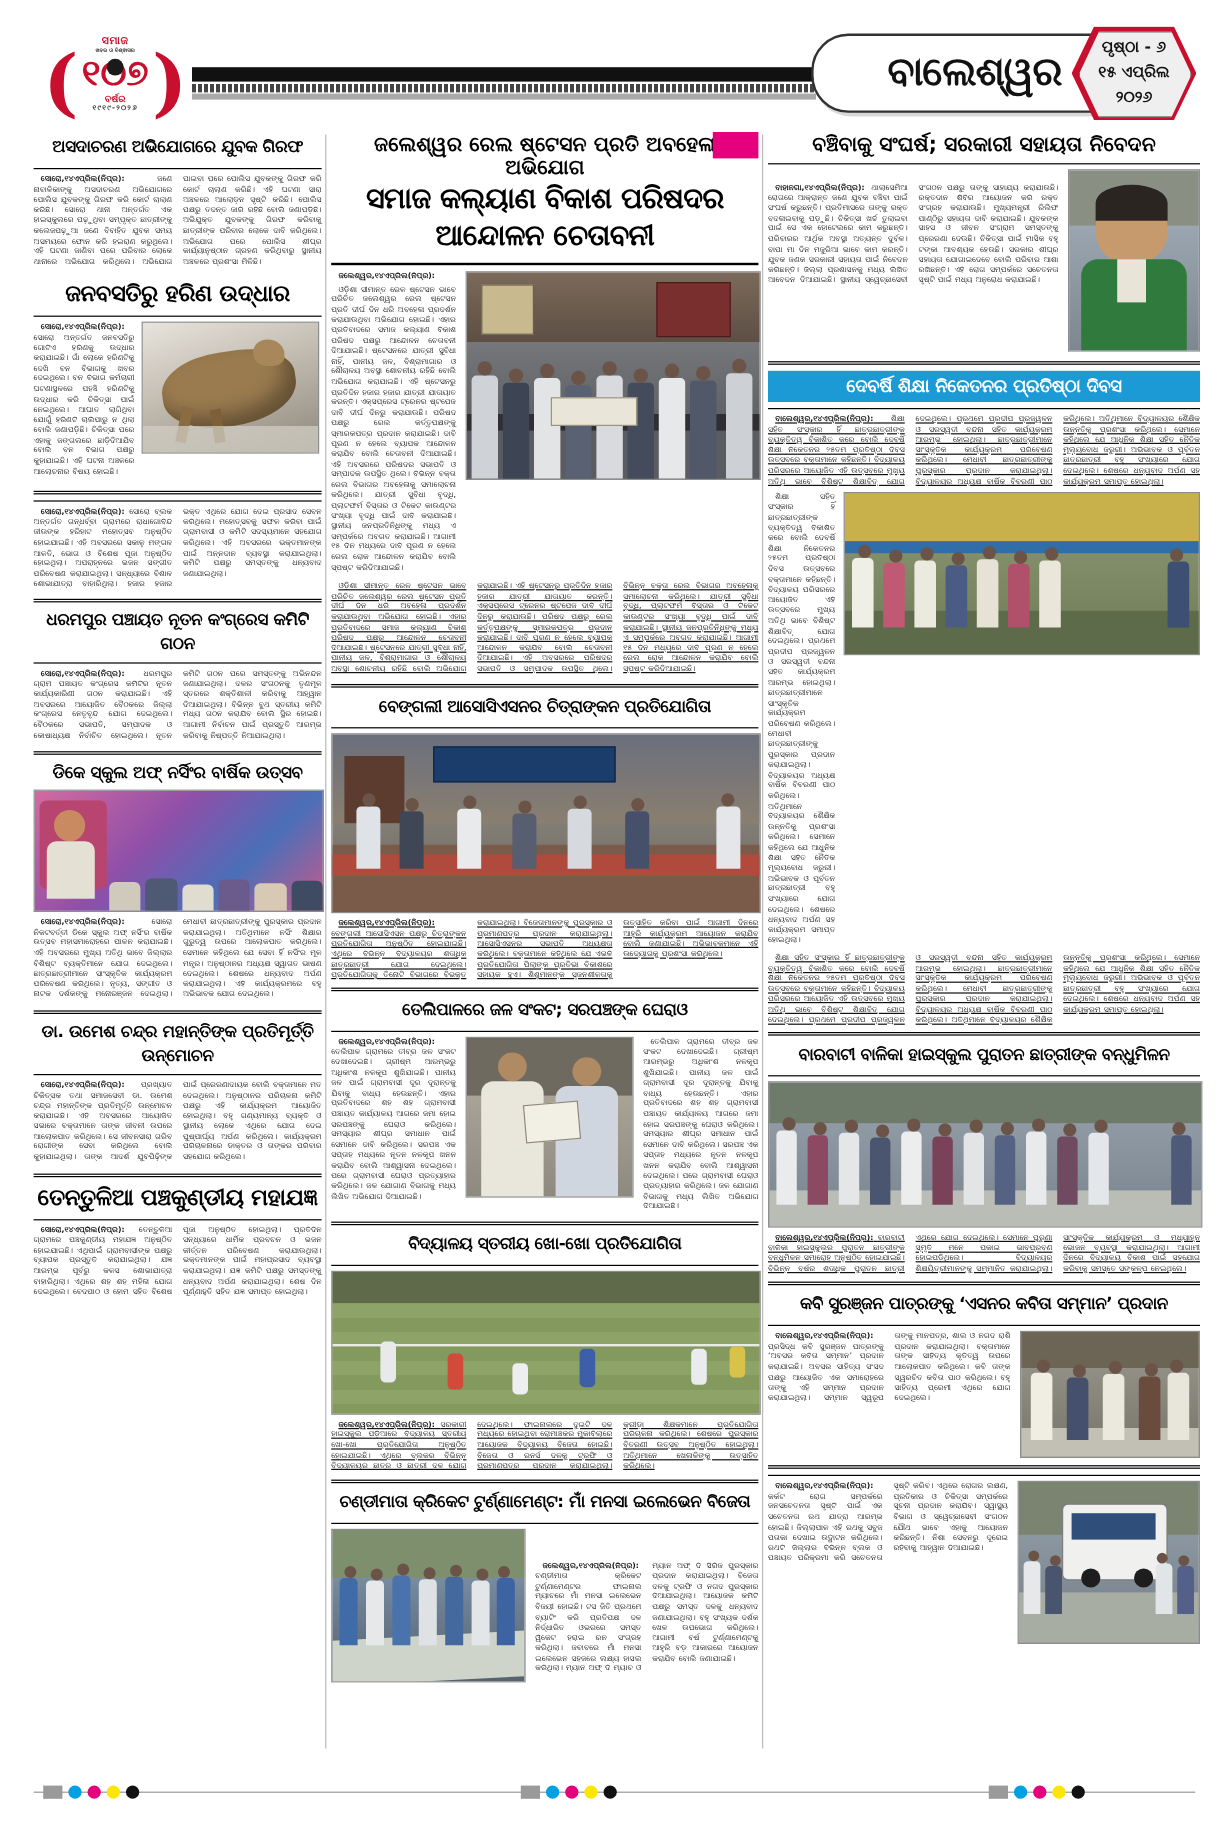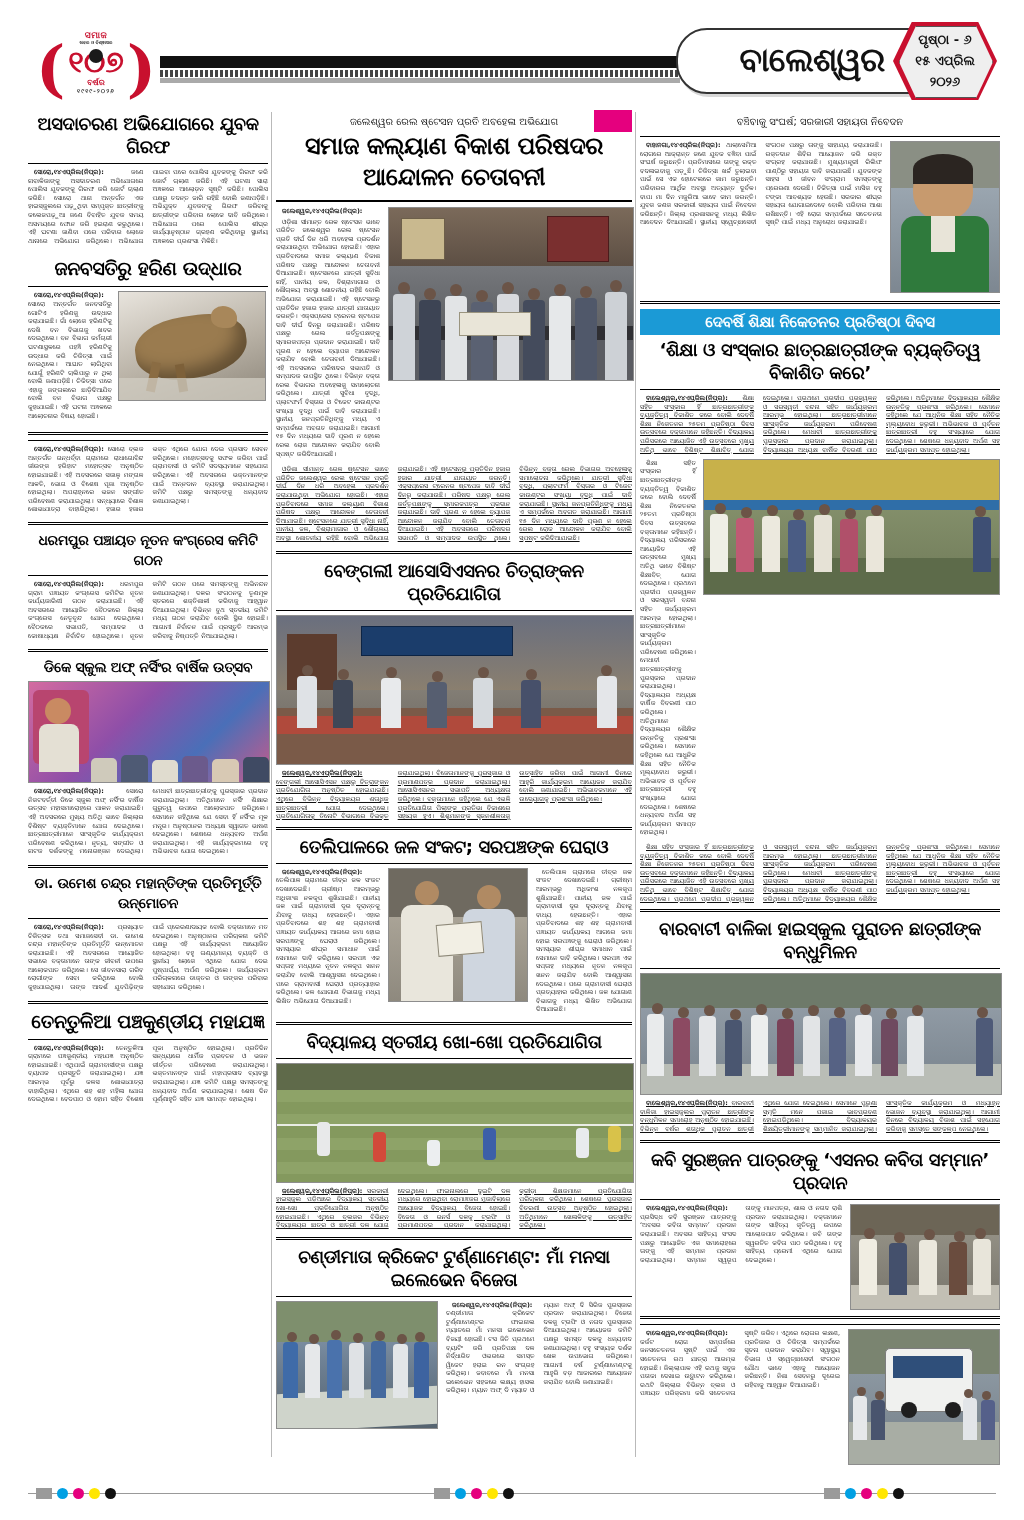--- a/index.html
+++ b/index.html
@@ -37,23 +37,23 @@
   .c-right{left:640px;top:112px;width:360px;}
 
   .sep{position:absolute;top:112px;width:1px;background:#b9b9b9;}
   .sep1{left:271px;height:1345px;}
   .sep2{left:635px;height:1345px;}
 
   
   h1,h2,h3,h4{margin:0;color:#000;font-family:"DejaVu Sans",sans-serif;font-weight:700;}
   .hl-xl{font-size:24px;line-height:31px;text-align:center;letter-spacing:-.6px;}
   .hl-l{font-size:19px;line-height:25px;text-align:center;letter-spacing:-.4px;}
-  .hl-m{font-size:18px;line-height:23px;text-align:center;letter-spacing:-.4px;}
+  .hl-m{font-size:14px;line-height:23px;text-align:center;letter-spacing:-.4px;}
   .hl-s{font-size:14px;line-height:20px;text-align:center;letter-spacing:-.3px;}
-  .kicker{font-size:10px;line-height:19px;text-align:center;font-weight:400;}
+  .kicker{font-size:17px;line-height:19px;text-align:center;font-weight:700;}
   .banner{background:#1b9ad6;color:#fff;font:700 15px/26px "DejaVu Sans",sans-serif;text-align:center;letter-spacing:-.3px;}
 
   .rule-top{border-top:2px solid #000;margin:7px 0 5px;}
   .rule-thin{border-top:1px solid #000;margin:5px 0 4px;}
   .rule-dbl{border-top:3px double #000;margin:6px 0 5px;}
 
   
   .body{font:400 6.4px/8.6px "DejaVu Sans",sans-serif;color:#111;text-align:justify;
         word-spacing:.5px;letter-spacing:.05px;}
   .body.cols2{column-count:2;column-gap:9px;}
@@ -352,52 +352,51 @@
           <div class="ph-head" style="left:54px;bottom:88px;width:10px;height:10px;"></div>
           <div class="ph-fig" style="left:72px;bottom:30px;width:15px;height:55px;background:#dfe2e5;"></div>
           <div class="ph-head" style="left:76px;bottom:85px;width:10px;height:10px;"></div>
           <div class="ph-fig" style="left:94px;bottom:30px;width:15px;height:57px;background:#44699e;"></div>
           <div class="ph-head" style="left:98px;bottom:87px;width:10px;height:10px;"></div>
           <div class="ph-fig" style="left:116px;bottom:30px;width:15px;height:54px;background:#e3e6e8;"></div>
           <div class="ph-head" style="left:120px;bottom:84px;width:10px;height:10px;"></div>
           <div class="ph-fig" style="right:8px;bottom:30px;width:15px;height:56px;background:#3d63a0;"></div>
           <div class="ph-head" style="right:12px;bottom:86px;width:10px;height:10px;"></div>
         </div>
-        <div class="body cols2" style="flex:1;">
+        <div class="body cols2" style="flex:1;margin-top:27px;">
           <p><span class="lead">ଜଲେଶ୍ୱର,୧୪ଏପ୍ରିଲ(ନିପ୍ର):</span>
              <span>ଚଣ୍ଡୀମାତା କ୍ରିକେଟ ଟୁର୍ଣ୍ଣାମେଣ୍ଟର ଫାଇନାଲ ମ୍ୟାଚରେ ମାଁ ମନସା ଇଲେଭେନ ବିଜୟୀ ହୋଇଛି। ଟସ ଜିତି ପ୍ରଥମେ ବ୍ୟାଟିଂ କରି ପ୍ରତିପକ୍ଷ ଦଳ ନିର୍ଦ୍ଧାରିତ ଓଭରରେ ସମସ୍ତ ୱିକେଟ ହରାଇ ରନ ସଂଗ୍ରହ କରିଥିଲା। ଜବାବରେ ମାଁ ମନସା ଇଲେଭେନ ସହଜରେ ଲକ୍ଷ୍ୟ ହାସଲ କରିଥିଲା। ମ୍ୟାନ ଅଫ୍ ଦି ମ୍ୟାଚ ଓ ମ୍ୟାନ ଅଫ୍ ଦି ସିରିଜ ପୁରସ୍କାର ପ୍ରଦାନ କରାଯାଇଥିଲା। ବିଜେତା ଦଳକୁ ଟ୍ରଫି ଓ ନଗଦ ପୁରସ୍କାର ଦିଆଯାଇଥିଲା। ଆୟୋଜକ କମିଟି ପକ୍ଷରୁ ସମସ୍ତ ଦଳକୁ ଧନ୍ୟବାଦ ଜଣାଯାଇଥିଲା। ବହୁ ସଂଖ୍ୟକ ଦର୍ଶକ ଖେଳ ଉପଭୋଗ କରିଥିଲେ। ଆଗାମୀ ବର୍ଷ ଟୁର୍ଣ୍ଣାମେଣ୍ଟକୁ ଆହୁରି ବଡ଼ ଆକାରରେ ଆୟୋଜନ କରାଯିବ ବୋଲି ଜଣାଯାଇଛି।</span></p>
         </div>
       </div>
     </article>
   </div>
 
   <div class="col c-right">
 
     <article>
       <h3 class="kicker">ବଞ୍ଚିବାକୁ ସଂଘର୍ଷ; ସରକାରୀ ସହାୟତା ନିବେଦନ</h3>
       <div class="rule-thin"></div>
       <div style="display:flex;gap:8px;">
-        <div class="body cols2" style="flex:1;">
+        <div class="body cols2" style="flex:1;margin-top:11px;">
           <p><span class="lead">ବାହାନଗା,୧୪ଏପ୍ରିଲ(ନିପ୍ର):</span>
              <span>ଥାଲାସେମିଆ ରୋଗରେ ଆକ୍ରାନ୍ତ ଜଣେ ଯୁବକ ବଞ୍ଚିବା ପାଇଁ ସଂଘର୍ଷ କରୁଛନ୍ତି। ପ୍ରତିମାସରେ ତାଙ୍କୁ ରକ୍ତ ବଦଳାଇବାକୁ ପଡ଼ୁଛି। ଚିକିତ୍ସା ଖର୍ଚ୍ଚ ତୁଲାଇବା ପାଇଁ ସେ ଏକ ହୋଟେଲରେ କାମ କରୁଛନ୍ତି। ପରିବାରର ଆର୍ଥିକ ଅବସ୍ଥା ଅତ୍ୟନ୍ତ ଦୁର୍ବଳ। ବାପା ମା ଦିନ ମଜୁରିଆ ଭାବେ କାମ କରନ୍ତି। ଯୁବକ ଜଣକ ସରକାରୀ ସହାୟତା ପାଇଁ ନିବେଦନ କରିଛନ୍ତି। ଜିଲ୍ଲା ପ୍ରଶାସନକୁ ମଧ୍ୟ ଲିଖିତ ଆବେଦନ ଦିଆଯାଇଛି। ସ୍ଥାନୀୟ ସ୍ୱେଚ୍ଛାସେବୀ ସଂଗଠନ ପକ୍ଷରୁ ତାଙ୍କୁ ସାହାଯ୍ୟ କରାଯାଉଛି। ରକ୍ତଦାନ ଶିବିର ଆୟୋଜନ କରି ରକ୍ତ ସଂଗ୍ରହ କରାଯାଉଛି। ମୁଖ୍ୟମନ୍ତ୍ରୀ ରିଲିଫ ପାଣ୍ଠିରୁ ସହାୟତା ଦାବି କରାଯାଇଛି। ଯୁବକଙ୍କ ସାହସ ଓ ଜୀବନ ସଂଗ୍ରାମ ସମସ୍ତଙ୍କୁ ପ୍ରେରଣା ଦେଉଛି। ଚିକିତ୍ସା ପାଇଁ ମାସିକ ବହୁ ଟଙ୍କା ଆବଶ୍ୟକ ହେଉଛି। ସରକାର ଶୀଘ୍ର ସହାୟତା ଯୋଗାଇଦେବେ ବୋଲି ପରିବାର ଆଶା ରଖିଛନ୍ତି। ଏହି ରୋଗ ସମ୍ପର୍କରେ ସଚେତନତା ସୃଷ୍ଟି ପାଇଁ ମଧ୍ୟ ଅନୁରୋଧ କରାଯାଇଛି।</span></p>
         </div>
         <div class="photo" style="width:108px;height:150px;background:linear-gradient(180deg,#a7b3bd,#7d8791);">
           <div style="position:absolute;left:0;top:0;width:100%;height:46px;background:#8a8f84;"></div>
           <div style="position:absolute;left:22px;top:16px;width:60px;height:62px;border-radius:50% 50% 44% 44%;background:#c79a6e;"></div>
           <div style="position:absolute;left:22px;top:12px;width:60px;height:30px;border-radius:50% 50% 0 0;background:#2b2521;"></div>
           <div style="position:absolute;left:10px;bottom:0;width:88px;height:76px;background:#2f7a3c;border-radius:14px 14px 0 0;"></div>
           <div style="position:absolute;left:40px;bottom:40px;width:24px;height:36px;background:#e8e4d8;"></div>
         </div>
       </div>
     </article>
 
     <article style="margin-top:8px;">
       <div class="rule-dbl"></div>
       <div class="banner">ଦେବର୍ଷି ଶିକ୍ଷା ନିକେତନର ପ୍ରତିଷ୍ଠା ଦିବସ</div>
-      <h2 class="hl-m" style="margin-top:3px;">‘ଶିକ୍ଷା ଓ ସଂସ୍କାର ଛାତ୍ରଛାତ୍ରୀଙ୍କ ବ୍ୟକ୍ତିତ୍ୱ ବିକାଶିତ କରେ’</h2>
       <div class="rule-thin"></div>
       <div class="body cols3">
         <p><span class="lead">ବାଲେଶ୍ୱର,୧୪ଏପ୍ରିଲ(ନିପ୍ର):</span>
            <span>ଶିକ୍ଷା ସହିତ ସଂସ୍କାର ହିଁ ଛାତ୍ରଛାତ୍ରୀଙ୍କ ବ୍ୟକ୍ତିତ୍ୱ ବିକାଶିତ କରେ ବୋଲି ଦେବର୍ଷି ଶିକ୍ଷା ନିକେତନର ୨୫ତମ ପ୍ରତିଷ୍ଠା ଦିବସ ଉତ୍ସବରେ ବକ୍ତାମାନେ କହିଛନ୍ତି। ବିଦ୍ୟାଳୟ ପରିସରରେ ଆୟୋଜିତ ଏହି ଉତ୍ସବରେ ମୁଖ୍ୟ ଅତିଥି ଭାବେ ବିଶିଷ୍ଟ ଶିକ୍ଷାବିତ୍ ଯୋଗ ଦେଇଥିଲେ। ପ୍ରଥମେ ପ୍ରଦୀପ ପ୍ରଜ୍ୱଳନ ଓ ସରସ୍ୱତୀ ବନ୍ଦନା ସହିତ କାର୍ଯ୍ୟକ୍ରମ ଆରମ୍ଭ ହୋଇଥିଲା। ଛାତ୍ରଛାତ୍ରୀମାନେ ସାଂସ୍କୃତିକ କାର୍ଯ୍ୟକ୍ରମ ପରିବେଷଣ କରିଥିଲେ। ମେଧାବୀ ଛାତ୍ରଛାତ୍ରୀଙ୍କୁ ପୁରସ୍କାର ପ୍ରଦାନ କରାଯାଇଥିଲା। ବିଦ୍ୟାଳୟର ଅଧ୍ୟକ୍ଷ ବାର୍ଷିକ ବିବରଣୀ ପାଠ କରିଥିଲେ। ଅତିଥିମାନେ ବିଦ୍ୟାଳୟର ଶୈକ୍ଷିକ ଉନ୍ନତିକୁ ପ୍ରଶଂସା କରିଥିଲେ। ସେମାନେ କହିଥିଲେ ଯେ ଆଧୁନିକ ଶିକ୍ଷା ସହିତ ନୈତିକ ମୂଲ୍ୟବୋଧ ଜରୁରୀ। ଅଭିଭାବକ ଓ ପୂର୍ବତନ ଛାତ୍ରଛାତ୍ରୀ ବହୁ ସଂଖ୍ୟାରେ ଯୋଗ ଦେଇଥିଲେ। ଶେଷରେ ଧନ୍ୟବାଦ ଅର୍ପଣ ସହ କାର୍ଯ୍ୟକ୍ରମ ସମାପ୍ତ ହୋଇଥିଲା।</span></p>
       </div>
       <div style="display:flex;gap:7px;margin-top:4px;">
         <div class="body" style="width:56px;">
           <p>ଶିକ୍ଷା ସହିତ ସଂସ୍କାର ହିଁ ଛାତ୍ରଛାତ୍ରୀଙ୍କ ବ୍ୟକ୍ତିତ୍ୱ ବିକାଶିତ କରେ ବୋଲି ଦେବର୍ଷି ଶିକ୍ଷା ନିକେତନର ୨୫ତମ ପ୍ରତିଷ୍ଠା ଦିବସ ଉତ୍ସବରେ ବକ୍ତାମାନେ କହିଛନ୍ତି। ବିଦ୍ୟାଳୟ ପରିସରରେ ଆୟୋଜିତ ଏହି ଉତ୍ସବରେ ମୁଖ୍ୟ ଅତିଥି ଭାବେ ବିଶିଷ୍ଟ ଶିକ୍ଷାବିତ୍ ଯୋଗ ଦେଇଥିଲେ। ପ୍ରଥମେ ପ୍ରଦୀପ ପ୍ରଜ୍ୱଳନ ଓ ସରସ୍ୱତୀ ବନ୍ଦନା ସହିତ କାର୍ଯ୍ୟକ୍ରମ ଆରମ୍ଭ ହୋଇଥିଲା। ଛାତ୍ରଛାତ୍ରୀମାନେ ସାଂସ୍କୃତିକ କାର୍ଯ୍ୟକ୍ରମ ପରିବେଷଣ କରିଥିଲେ। ମେଧାବୀ ଛାତ୍ରଛାତ୍ରୀଙ୍କୁ ପୁରସ୍କାର ପ୍ରଦାନ କରାଯାଇଥିଲା। ବିଦ୍ୟାଳୟର ଅଧ୍ୟକ୍ଷ ବାର୍ଷିକ ବିବରଣୀ ପାଠ କରିଥିଲେ। ଅତିଥିମାନେ ବିଦ୍ୟାଳୟର ଶୈକ୍ଷିକ ଉନ୍ନତିକୁ ପ୍ରଶଂସା କରିଥିଲେ। ସେମାନେ କହିଥିଲେ ଯେ ଆଧୁନିକ ଶିକ୍ଷା ସହିତ ନୈତିକ ମୂଲ୍ୟବୋଧ ଜରୁରୀ। ଅଭିଭାବକ ଓ ପୂର୍ବତନ ଛାତ୍ରଛାତ୍ରୀ ବହୁ ସଂଖ୍ୟାରେ ଯୋଗ ଦେଇଥିଲେ। ଶେଷରେ ଧନ୍ୟବାଦ ଅର୍ପଣ ସହ କାର୍ଯ୍ୟକ୍ରମ ସମାପ୍ତ ହୋଇଥିଲା।</p>
         </div>
         <div class="photo" style="flex:1;height:134px;background:linear-gradient(180deg,#8e9a74,#6f7a58);">

